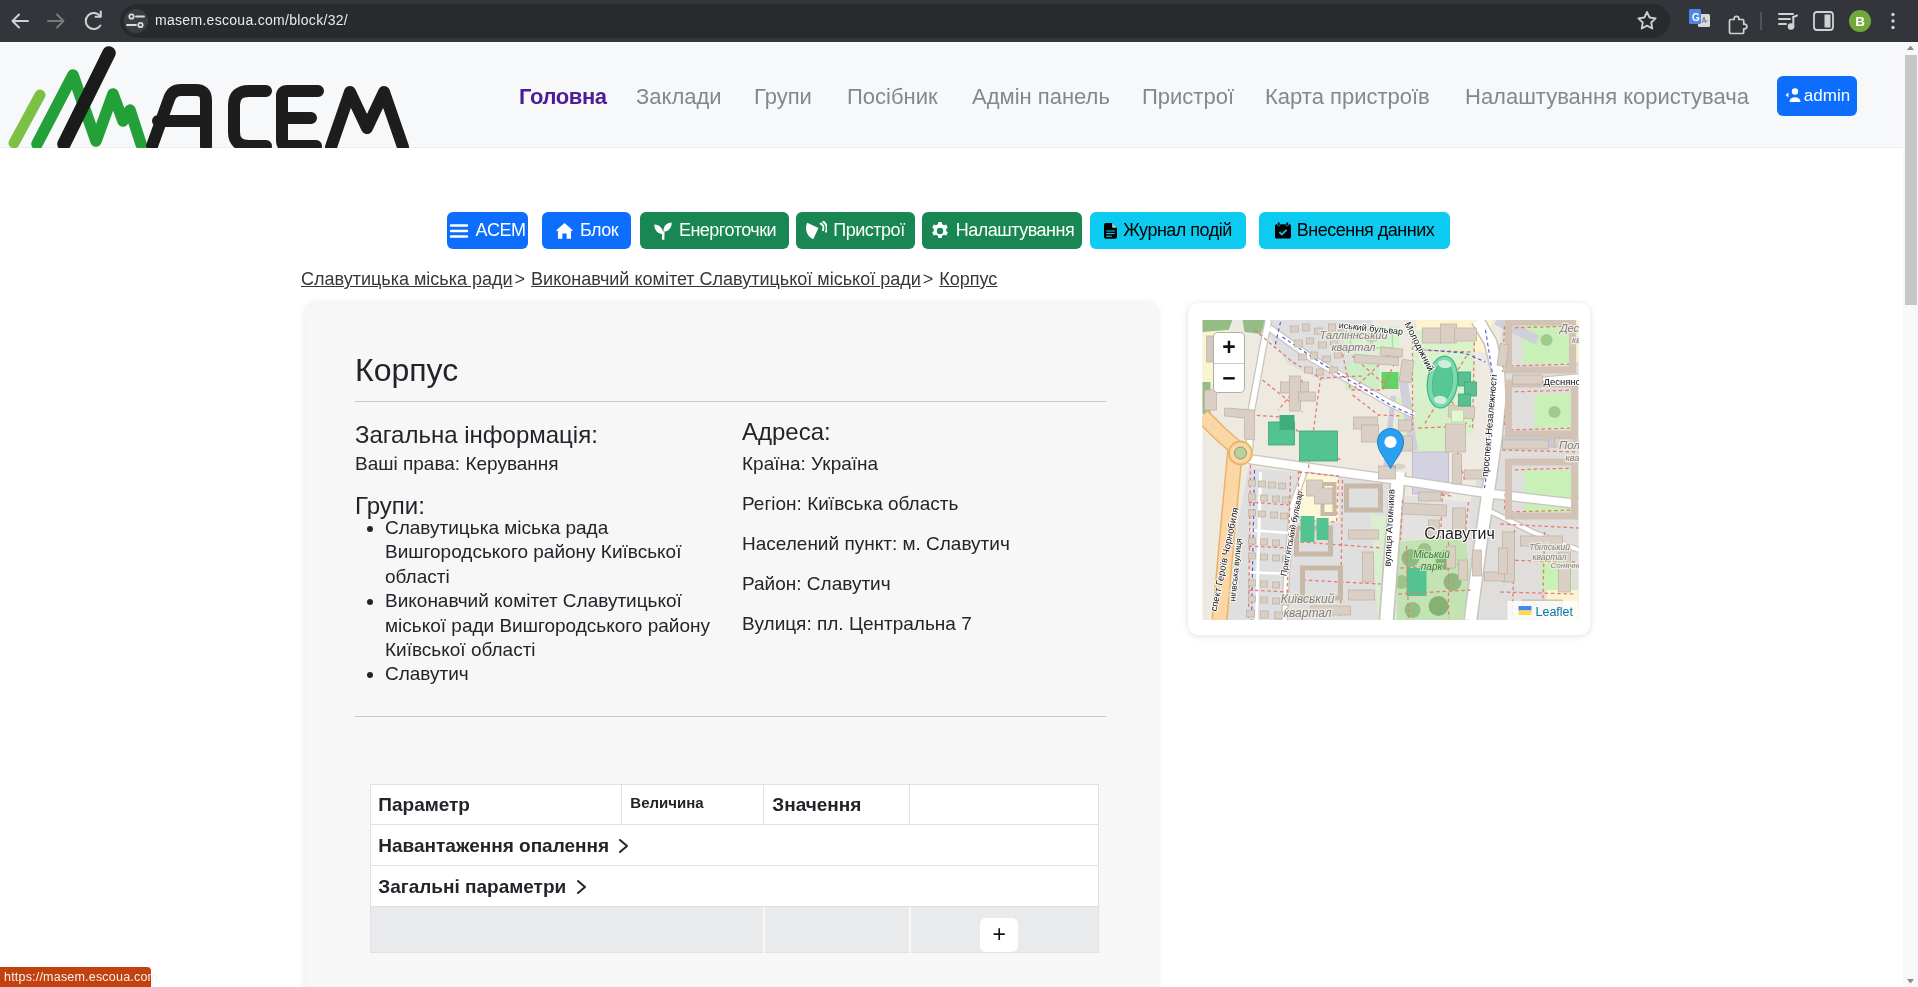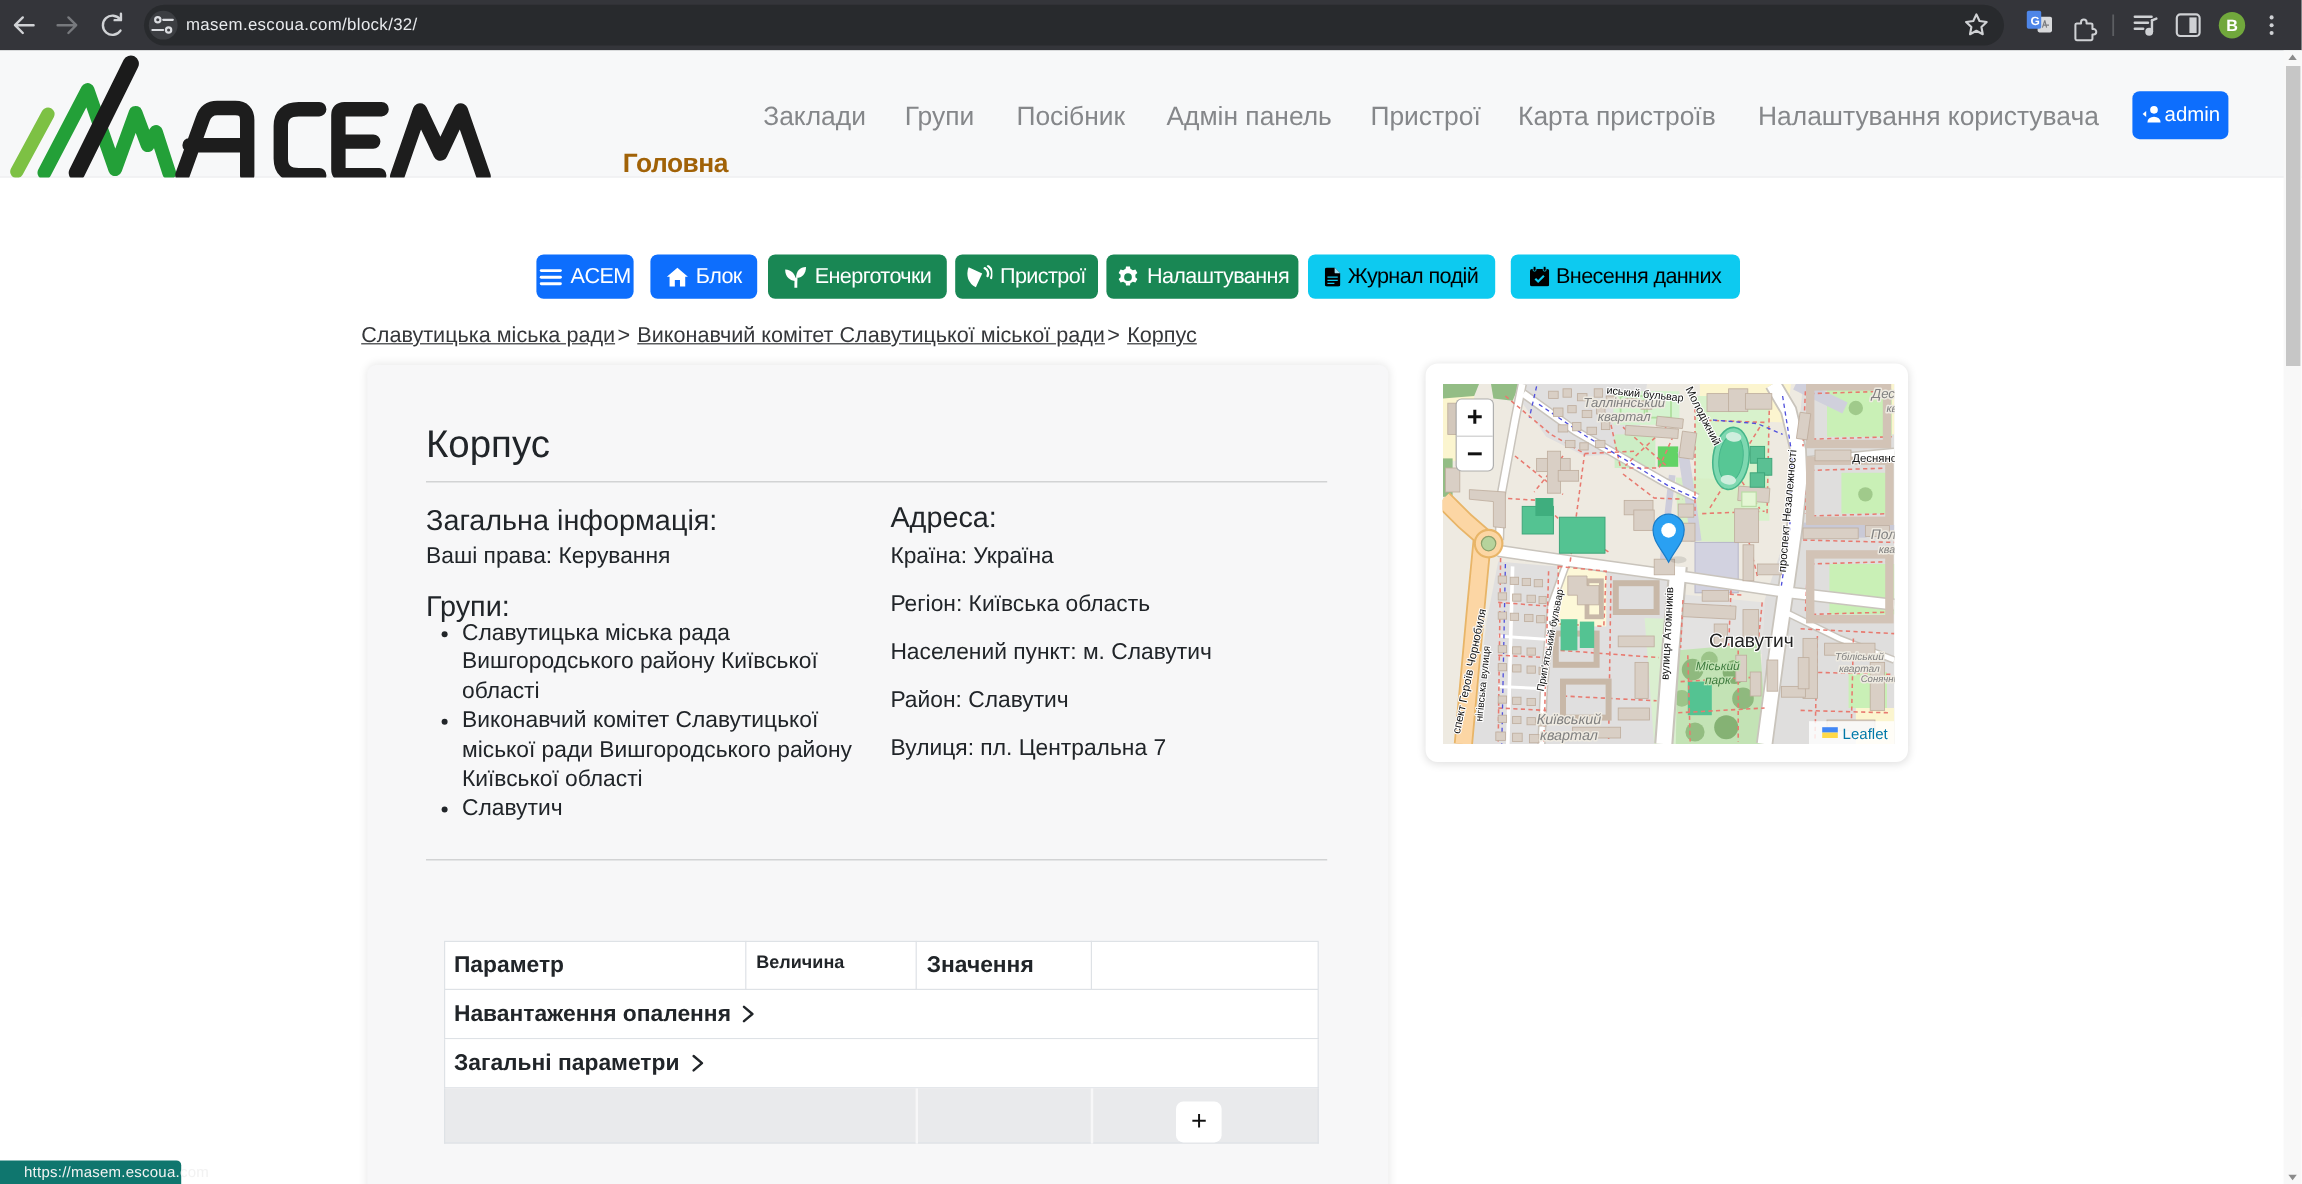--- a/index.html
+++ b/index.html
@@ -7,21 +7,21 @@
     font-family:"Liberation Sans", sans-serif; }
   .abs { position:absolute; }
   
   #chrome { position:absolute; left:0; top:0; width:1918px; height:42px; background:#34353a; }
   #pill { position:absolute; left:120px; top:4px; width:1550px; height:34px; border-radius:17px; background:#282a2d; }
   #urltext { position:absolute; left:155px; top:12px; font-size:14px; color:#e8eaed; letter-spacing:.3px; }
   .tunecirc { position:absolute; left:124px; top:9px; width:24px; height:24px; border-radius:50%; background:#3c3e42; }
   
   #hdr { position:absolute; left:0; top:42px; width:1918px; height:106px; background:#f7f8f9; border-bottom:1px solid #ededee; }
   .nav { position:absolute; top:42px; font-size:22px; color:#85878a; white-space:nowrap; }
-  .nav.act { color:#a16207; font-weight:600; letter-spacing:-0.4px;margin-top:39px; }
+  .nav.act { color:#4c1d95; font-weight:600; letter-spacing:-0.4px; }
   #adminbtn { position:absolute; left:1777px; top:33.5px; width:80px; height:40px; background:#0d6efd; border-radius:6px; color:#fff; font-size:17px; text-align:center; line-height:40px; }
   
   .btn { position:absolute; top:212px; height:37px; border-radius:6px; color:#fff; font-size:18px; display:flex; align-items:center; justify-content:center; gap:6px; white-space:nowrap; }
   .btn.blue { background:#0d6efd; }
   .btn.green { background:#198754; }
   .btn.cyan { background:#0dcaf0; color:#000; }
   .btn { letter-spacing:-0.5px; }
   
   #crumbs { position:absolute; left:301px; top:269px; font-size:18px; color:#35373a; }
   #crumbs a { color:#35373a; text-decoration:underline; }
@@ -38,21 +38,21 @@
   
   #mapcard { position:absolute; left:1188px; top:303px; width:402px; height:332px; background:#fff; border-radius:10px; box-shadow:0 1px 7px rgba(0,0,0,.13); }
   #mapbox { position:absolute; left:14px; top:17px; width:377px; height:300px; overflow:hidden; }
   #zoomctl { position:absolute; left:25px; top:29px; width:32px; height:61px; background:#fff; border:1.5px solid rgba(110,110,110,.55); border-radius:5px; }
   #zoomctl .zi { width:100%; height:30px; text-align:center; font-size:23px; font-weight:700; color:#111; line-height:29px; }
   #zoomctl .zi.b { border-top:1px solid #ccc; }
   
   #sbar { position:absolute; left:1903px; top:42px; width:15px; height:945px; background:#f8f8f8; }
   #sthumb { position:absolute; left:1.5px; top:13px; width:12px; height:250px; background:#c6c6c6; }
   
-  #status { position:absolute; left:0; top:967px; width:151px; height:20px; background:#0f766e; border-top-right-radius:4px; color:#f2f2f2; font-size:12.5px; line-height:20px; padding-left:20px; letter-spacing:.2px; }
+  #status { position:absolute; left:0; top:967px; width:151px; height:20px; background:#c2410c; border-top-right-radius:4px; color:#f2f2f2; font-size:12.5px; line-height:20px; padding-left:4px; letter-spacing:.2px; }
 </style>
 </head>
 <body>
 
 <div id="chrome">
   <div id="pill"></div>
   <div class="tunecirc"></div>
   <svg class="abs" style="left:0;top:0" width="1918" height="42">
 
     <g stroke="#d0d2d5" stroke-width="2" fill="none" stroke-linecap="round" stroke-linejoin="round">

